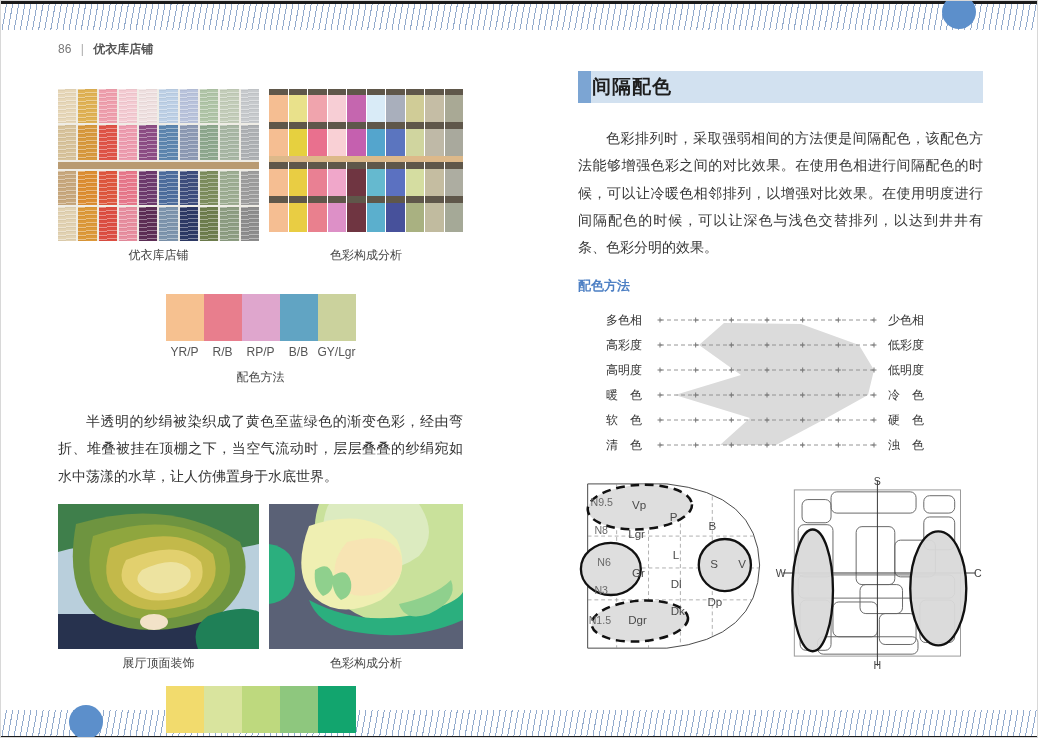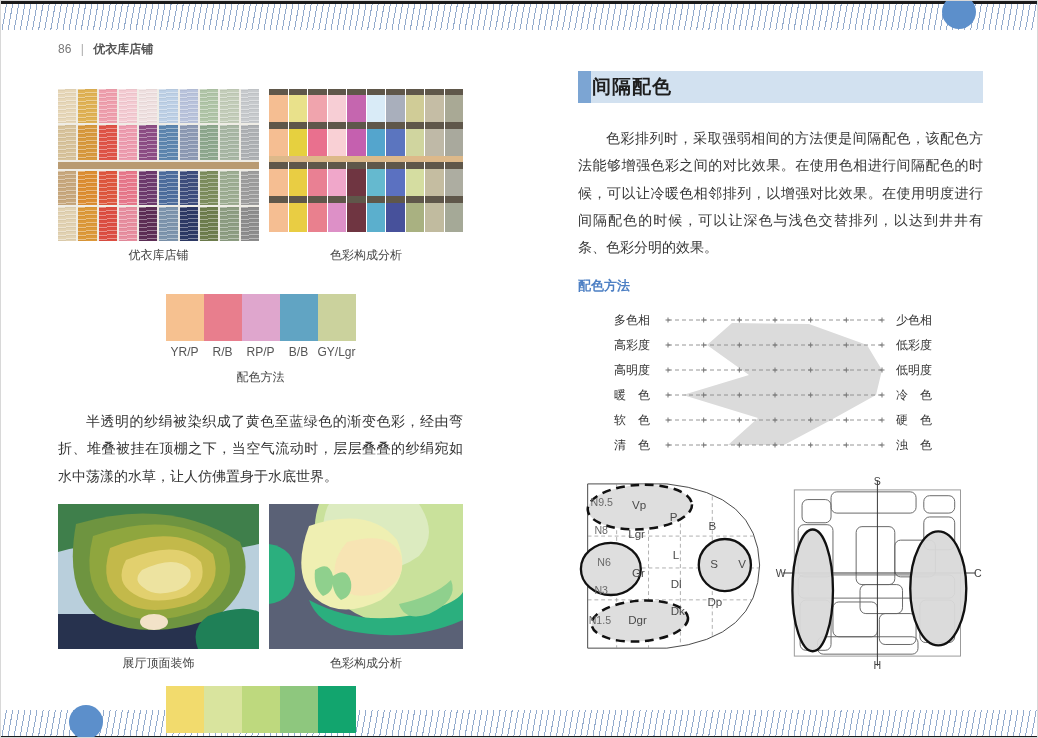--- a/index.html
+++ b/index.html
@@ -50,21 +50,21 @@
   .sw-box{height:47px;}
   .sw-label{font-size:12px;color:#555;margin-top:4px;white-space:nowrap;}
   .palette-caption{font-size:12px;color:#444;text-align:center;margin-top:10px;}
   
   .body-text{font-size:14px;line-height:1.95;text-align:justify;text-indent:2em;margin-top:22px;color:#353535;}
   
   .section-band{margin-top:30px;height:32px;display:flex;align-items:stretch;}
   .section-bar{width:13px;}
   .section-bg{flex:1;display:flex;align-items:center;padding-left:1px;font-size:19px;font-weight:bold;color:#1e1e1e;letter-spacing:1px;}
   .method-title{margin-top:16px;font-size:13px;font-weight:bold;}
-  .scale-wrap{margin-top:10px;margin-left:34px;}
+  .scale-wrap{margin-top:10px;margin-left:26px;}
   .tone-caption{font-size:14px;margin-top:16px;color:#353535;}
   .maps-row{display:flex;gap:6px;margin-top:12px;align-items:flex-start;}
   svg text{font-family:"Liberation Sans","DejaVu Sans",sans-serif;}
   .sl{font-size:12px;fill:#333;}
   .dash{stroke:#8a8a8a;stroke-width:0.9;stroke-dasharray:4 3;fill:none;}
   .mk{stroke:#777;stroke-width:1;}
   .tl{font-size:12px;fill:#4a4a4a;}
   .nl{font-size:11px;fill:#6a6a6a;}
   .axl{font-size:11px;fill:#444;}
   .rrect{fill:none;stroke:#666;stroke-width:1;}

